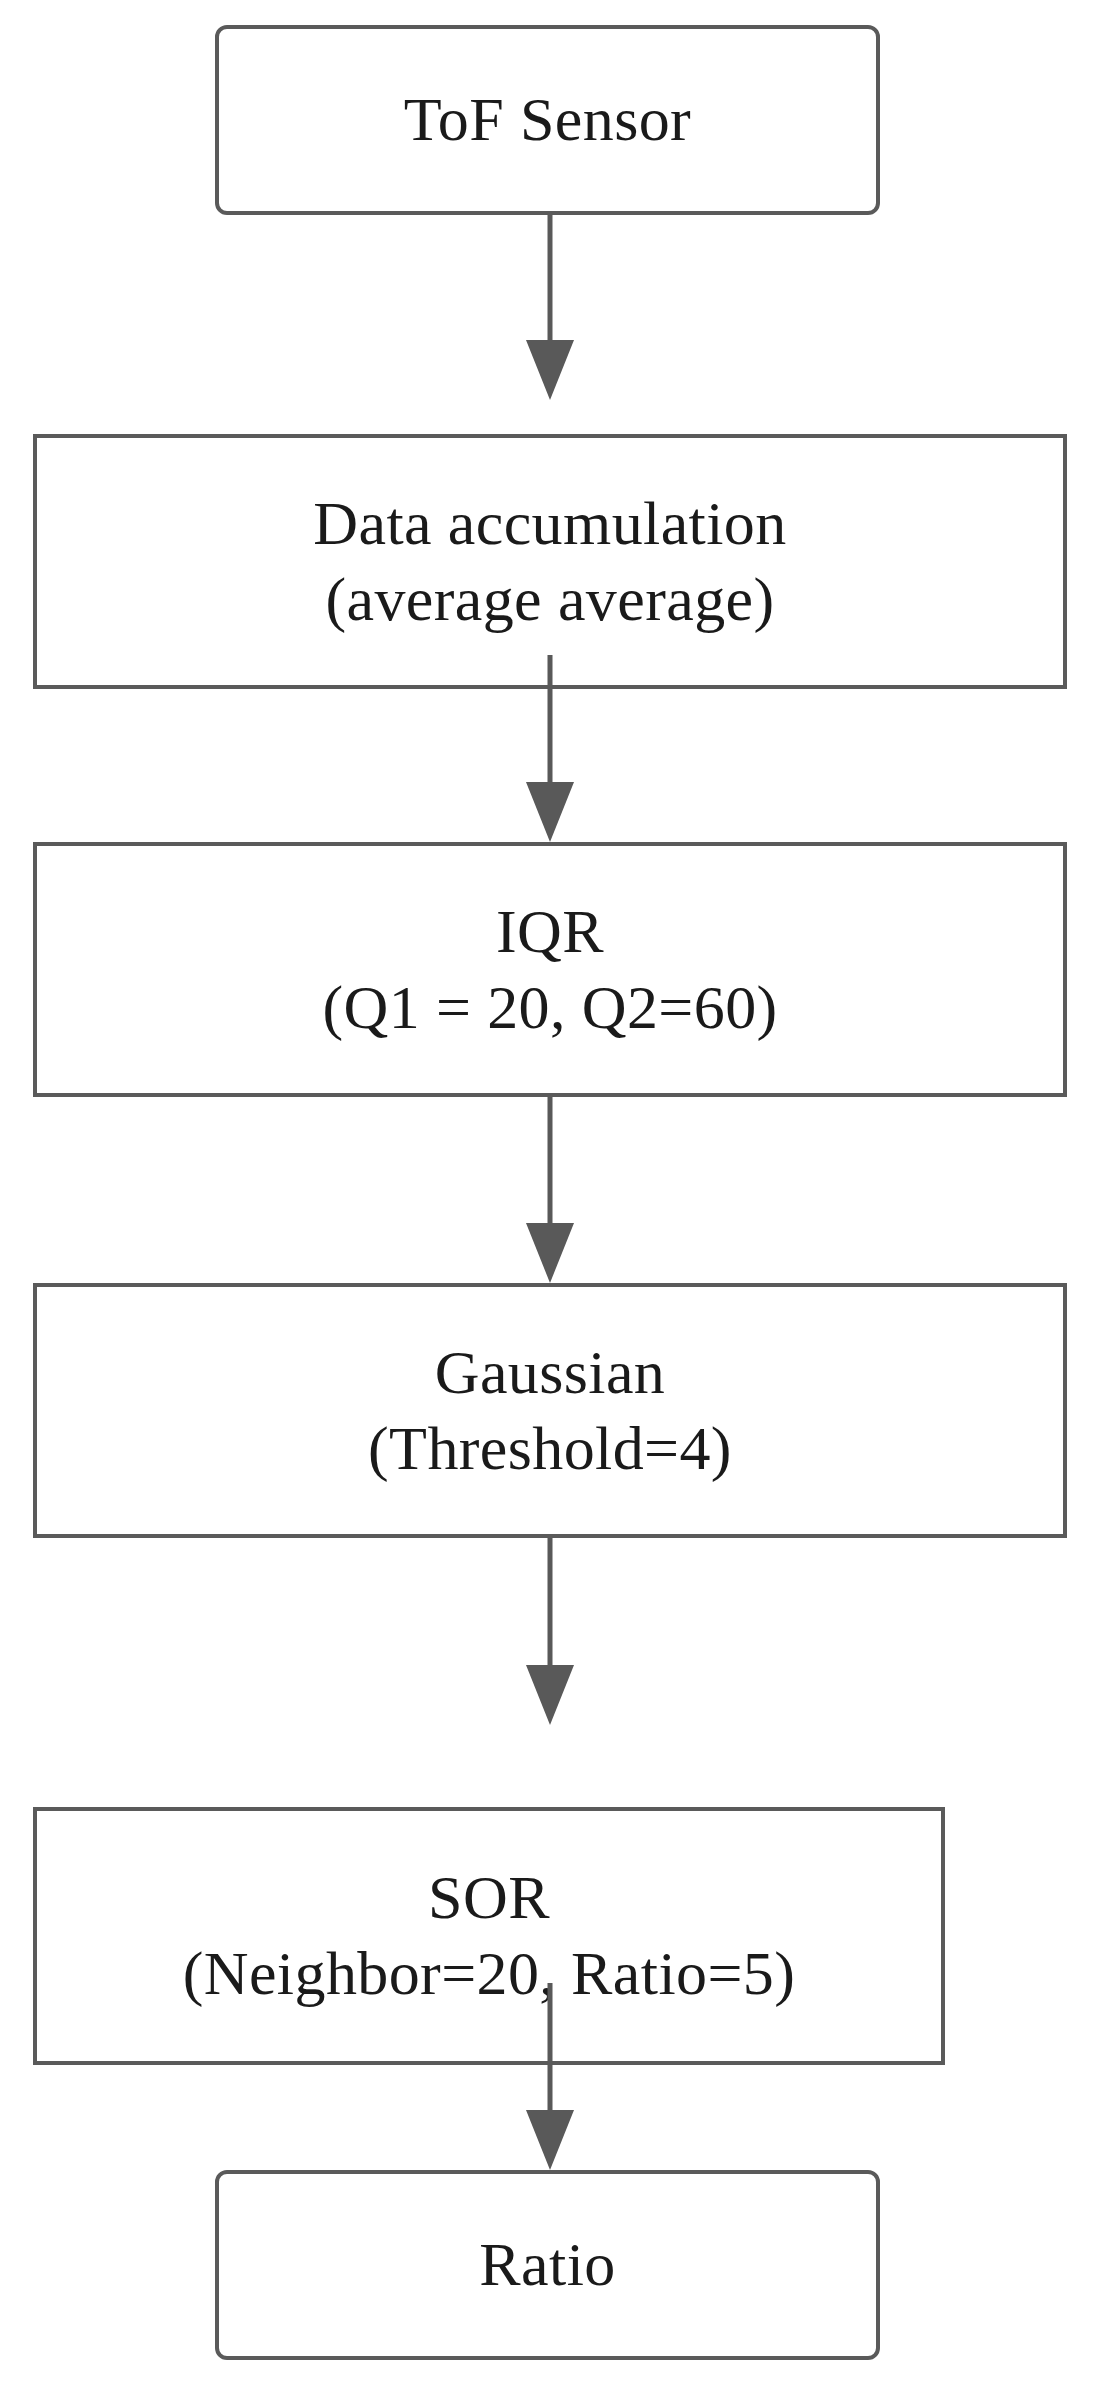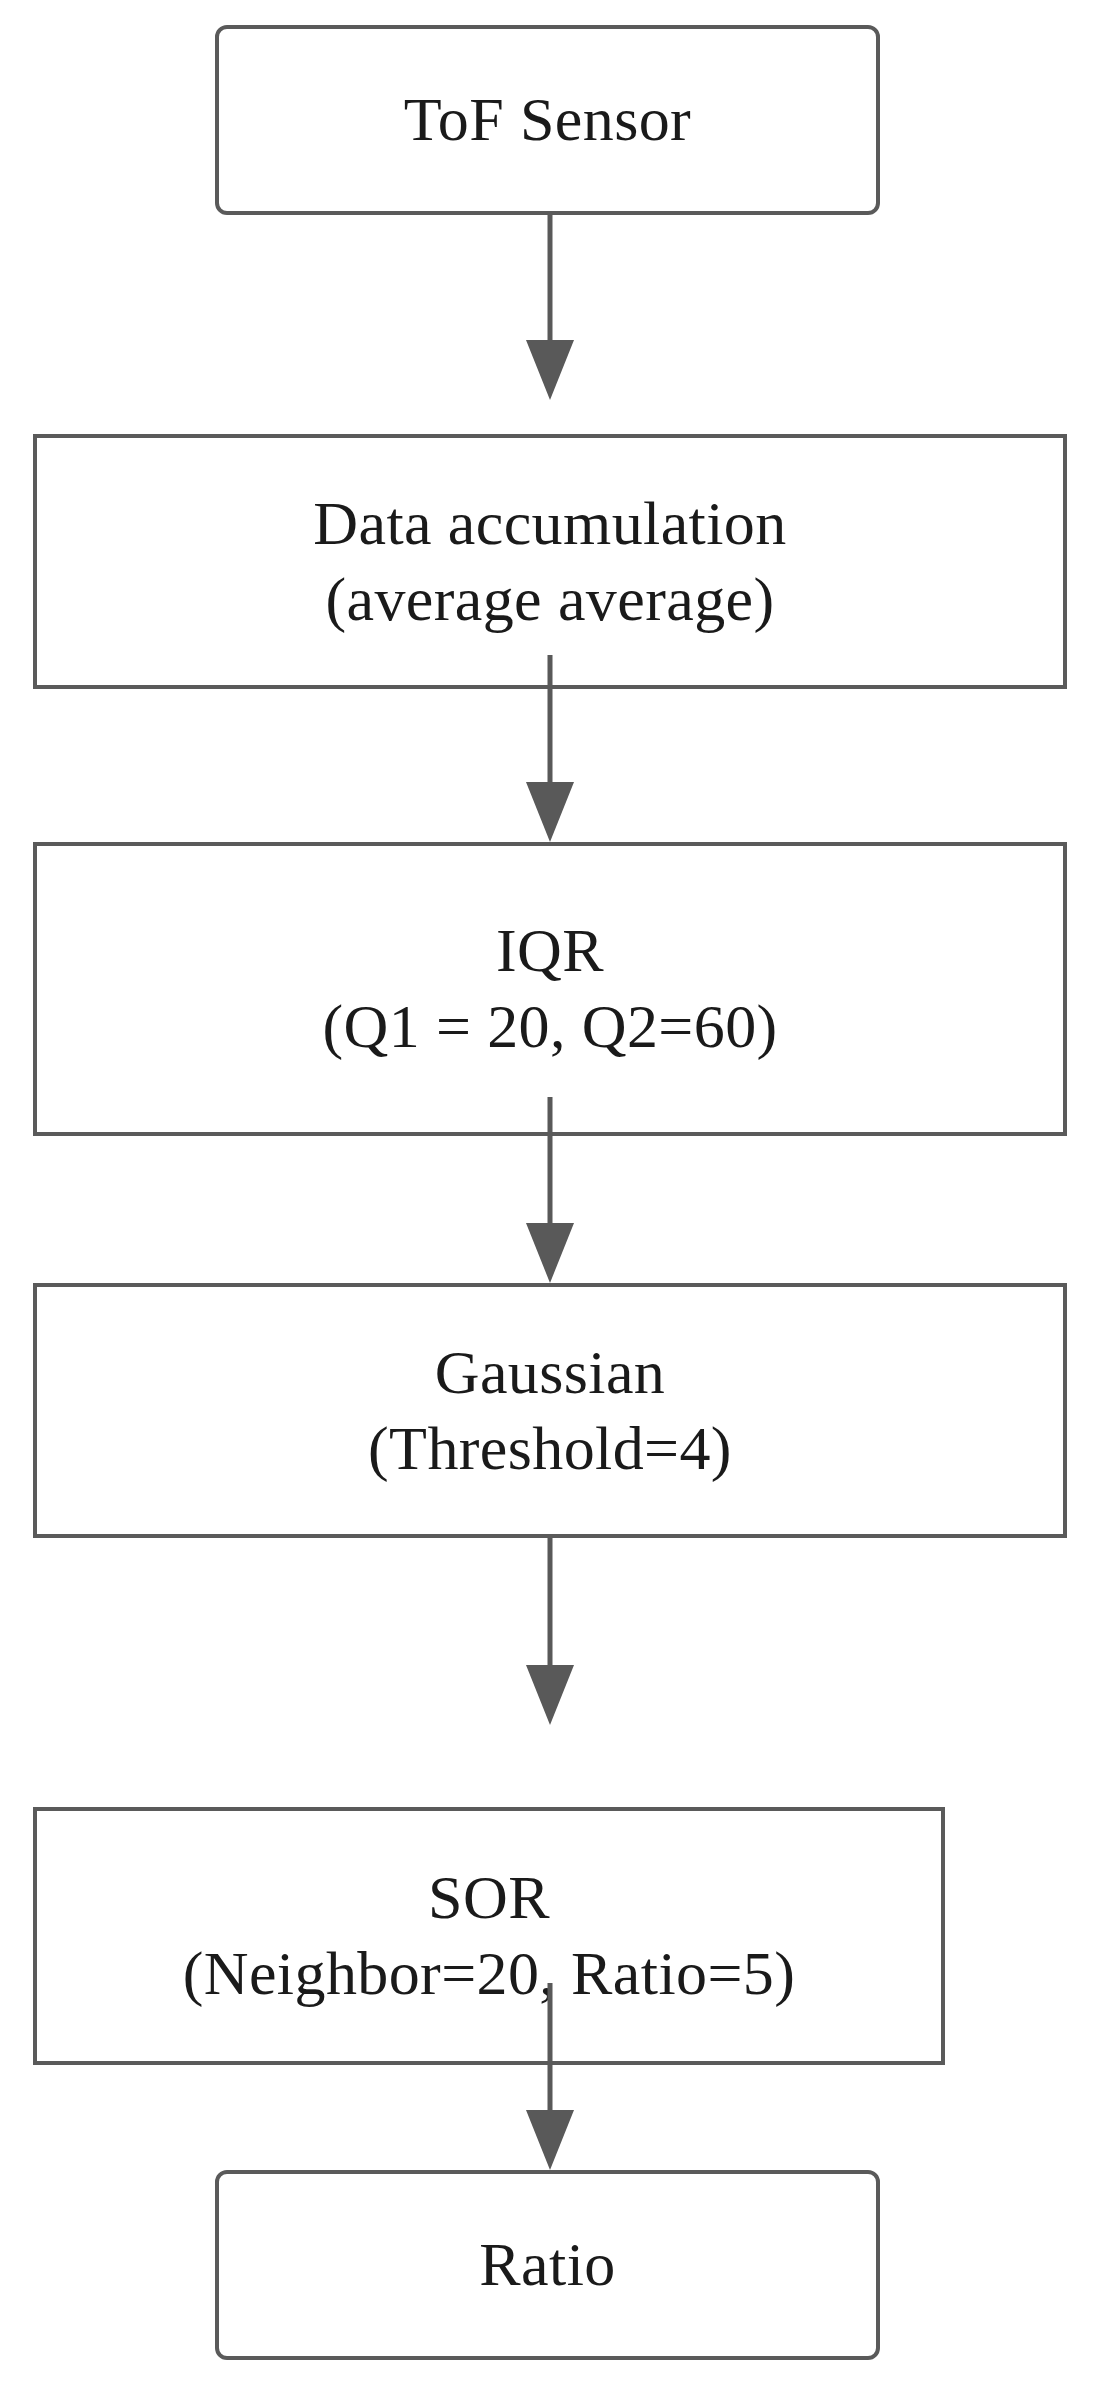--- a/index.html
+++ b/index.html
@@ -73,21 +73,21 @@
     <span class="node-label sub">(average average)</span>
   </div>
 
   <div class="connector" style="left:500px; top:655px; width:100px; height:187px;">
     <svg width="100" height="187" viewBox="0 0 100 187" aria-hidden="true">
       <line x1="50" y1="0" x2="50" y2="130" stroke="#595959" stroke-width="5"></line>
       <polygon points="26,127 74,127 50,187" fill="#595959"></polygon>
     </svg>
   </div>
 
-  <div class="node" style="left:33px; top:842px; width:1034px; height:294px;">
+  <div class="node" style="left:33px; top:842px; width:1034px; height:255px;">
     <span class="node-label">IQR</span>
     <span class="node-label sub">(Q1 = 20, Q2=60)</span>
   </div>
 
   <div class="connector" style="left:500px; top:1097px; width:100px; height:186px;">
     <svg width="100" height="186" viewBox="0 0 100 186" aria-hidden="true">
       <line x1="50" y1="0" x2="50" y2="129" stroke="#595959" stroke-width="5"></line>
       <polygon points="26,126 74,126 50,186" fill="#595959"></polygon>
     </svg>
   </div>

